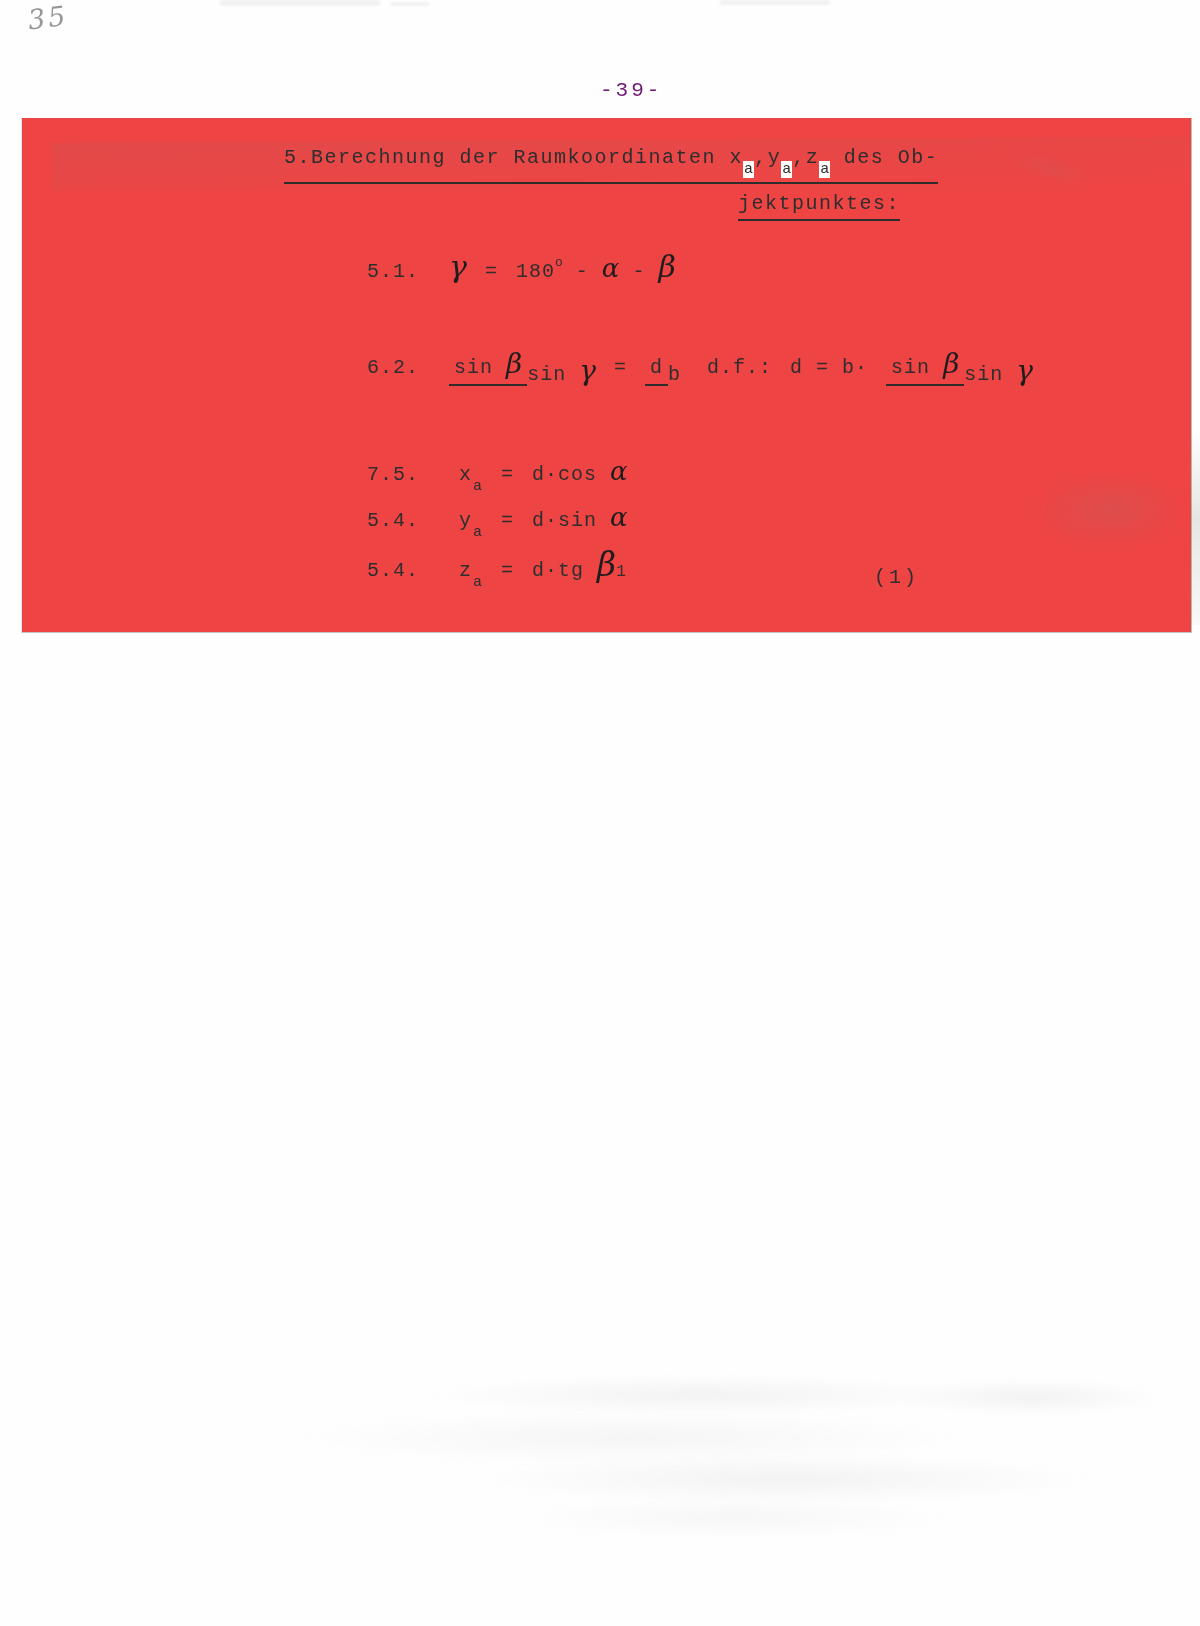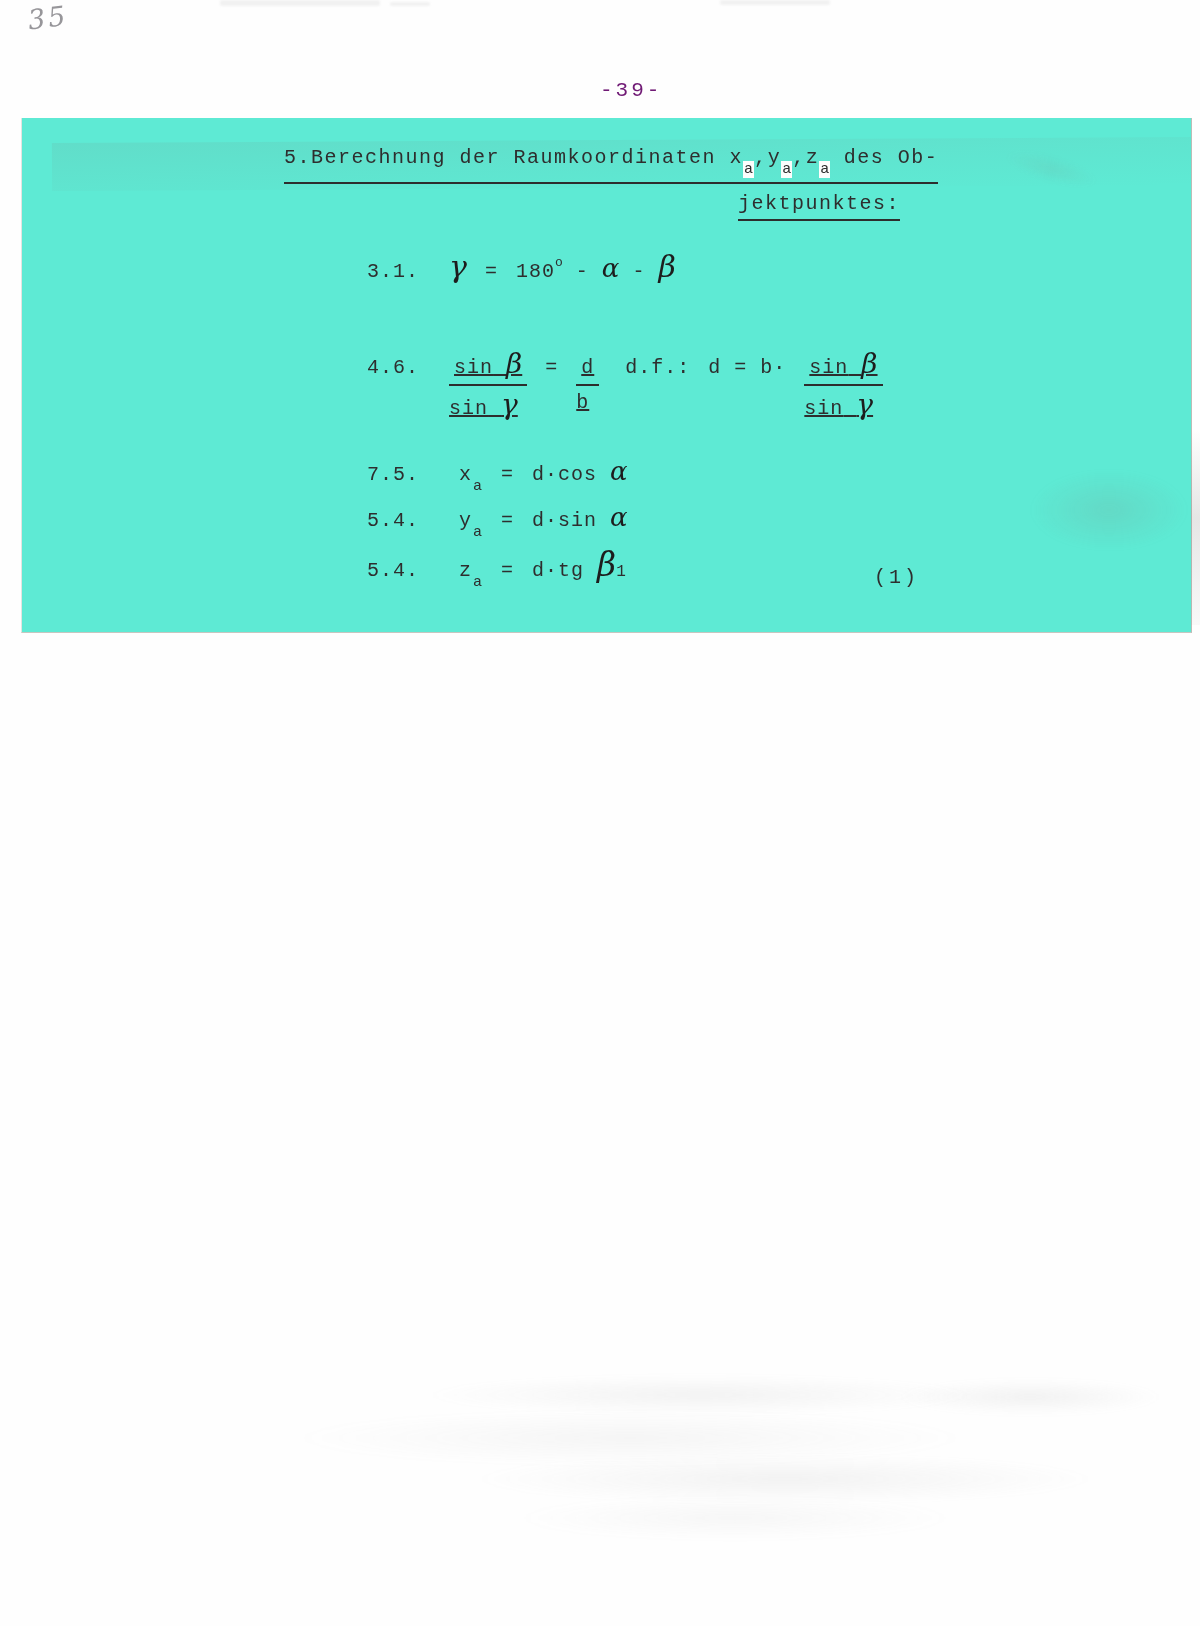--- a/index.html
+++ b/index.html
@@ -27,21 +27,21 @@
 
   
   .page-number{
     position:absolute;left:600px;top:79px;
     font-size:21px;letter-spacing:3px;color:#701a75;
   }
 
   
   .sheet{
     position:absolute;left:21px;top:118px;width:1169px;height:514px;
-    background:#5eead4;
+    background:#ef4444;
     border-left:1px solid #e4e4e0;
     border-right:1px solid #bcbcb6;
     border-bottom:1px solid #c6c6c0;
   }
   .sheet-shadow-top{
     position:absolute;left:30px;top:22px;right:0;height:48px;
     background:linear-gradient(178deg,
       rgba(120,120,115,0.11) 0%,
       rgba(120,120,115,0.05) 50%,
       rgba(120,120,115,0) 100%);
@@ -86,21 +86,21 @@
   .r54b{left:345px;top:430px;}
   .itm{display:inline-block;}
   .hw{
     font-family:"DejaVu Serif",serif;font-style:italic;
     color:#1d1d1d;letter-spacing:0;line-height:1;
   }
   .g-gamma{font-size:30px;}
   .g-alpha{font-size:26px;}
   .g-beta{font-size:30px;}
   .g-beta-big{font-size:33px;}
-  .frac{display:inline-flex;flex-direction:column;align-items:flex-start;text-decoration:underline;}
+  .frac{display:inline-flex;flex-direction:row;align-items:flex-end;}
   .frac .num{border-bottom:2px solid #2d2d2d;padding:0 5px 5px 5px;}
   .frac .den{padding-top:5px;}
   .frac .hw{font-size:28px;}
   .deg{font-size:13px;vertical-align:11px;letter-spacing:0;}
   .bsub{font-size:16px;vertical-align:-2px;letter-spacing:0;}
   .eq-tag{position:absolute;left:852px;top:448px;font-size:20px;letter-spacing:3px;}
 
   
   .mr-lg{margin-right:30px;}
   .mr-md{margin-right:18px;}
@@ -141,32 +141,32 @@
     <div class="smudge sm-right"></div>
 
     <div class="heading-line h1">
       <span class="u"><span>5.Berechnung der Raumkoordinaten </span><span>x</span><span class="sub">a</span><span>,</span><span>y</span><span class="sub">a</span><span>,</span><span>z</span><span class="sub">a</span><span> des Ob-</span></span>
     </div>
     <div class="heading-line h2">
       <span class="u">jektpunktes:</span>
     </div>
 
     <div class="row r51">
-      <span class="itm mr-lg">3.1.</span>
+      <span class="itm mr-lg">5.1.</span>
       <span class="itm hw g-gamma mr-md">γ</span>
       <span class="itm mr-md">=</span>
       <span class="itm mr-sm"><span>180</span><span class="deg">o</span></span>
       <span class="itm mr-sm">-</span>
       <span class="itm hw g-alpha mr-sm">α</span>
       <span class="itm mr-sm">-</span>
       <span class="itm hw g-beta">β</span>
     </div>
 
     <div class="row r52">
-      <span class="itm mr-lg">4.6.</span>
+      <span class="itm mr-lg">6.2.</span>
       <span class="frac mr-md">
         <span class="num"><span>sin</span> <span class="hw">β</span></span>
         <span class="den"><span>sin</span> <span class="hw">γ</span></span>
       </span>
       <span class="itm mr-md">=</span>
       <span class="frac mr-frac">
         <span class="num">d</span>
         <span class="den">b</span>
       </span>
       <span class="itm mr-md">d.f.:</span>

